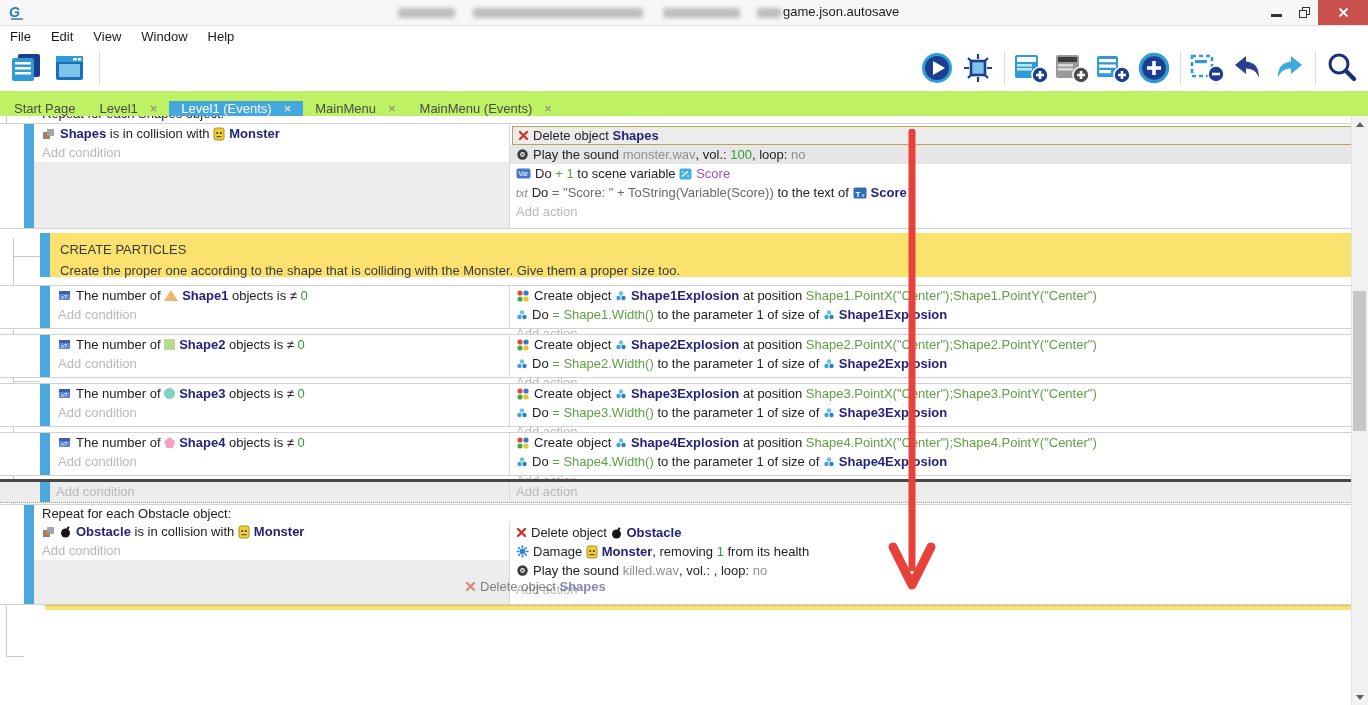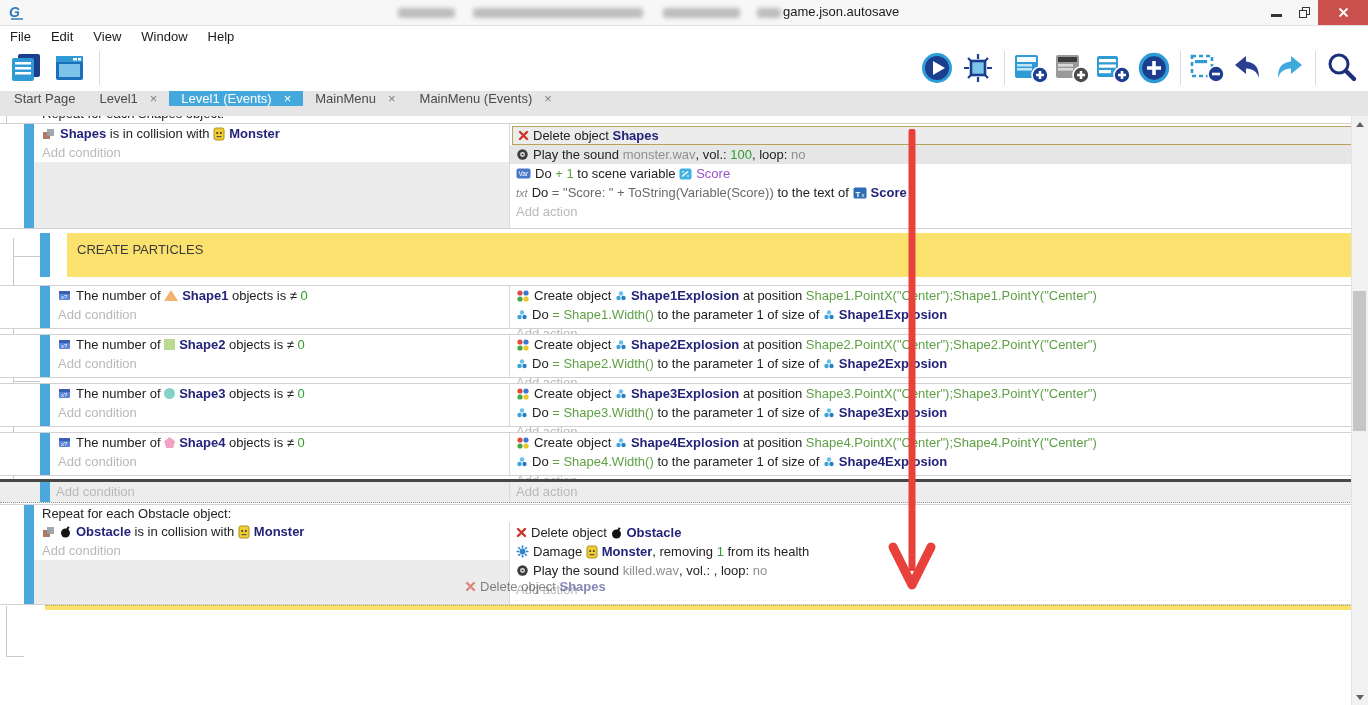--- a/index.html
+++ b/index.html
@@ -21,21 +21,21 @@
   .menu-item { padding:0 10px; color:#1a1a1a; }
 
   
   .toolbar { height:45px; background:#fff; position:relative; }
   .tb-left { position:absolute; left:8px; top:4px; display:flex; align-items:center; gap:8px; }
   .tb-right { position:absolute; right:8px; top:4px; display:flex; align-items:center; gap:5px; }
   .tb-btn { width:36px; height:36px; display:flex; align-items:center; justify-content:center; }
   .tsep { width:1px; height:34px; background:#dcdcdc; margin:0 3px; }
 
   
-  .tabbar { height:25px; background:#e5e5e5; display:flex; align-items:flex-start; padding-left:2px; }
+  .tabbar { height:25px; background:#bef264; display:flex; align-items:flex-end; padding-left:2px; }
   .tab { display:flex; align-items:center; padding:0 12px; color:#4a4a4a; }
   .tab .x { margin-left:12px; color:#7f7f7f; font-size:13px; }
   .tab.active { background:#45a8dc; color:#fff; }
   .tab.active .x { color:#fff; }
 
   
   .sheet { position:relative; height:590px; background:#fff; overflow:hidden; }
   .guide { position:absolute; background:#c9c9c9; z-index:0; }
   .expander { position:absolute; width:0; height:0; border-left:5px solid transparent; border-right:5px solid transparent; border-top:6px solid #767676; z-index:0; }
 
@@ -64,21 +64,21 @@
   .add { color:#b9b9b9; }
   .purple { color:#9a50c8; }
   .ic { display:inline-flex; align-items:center; flex:none; margin-right:4px; }
   .txt-ic { font-style:italic; color:#8a8a8a; font-size:11px; margin-right:4px; }
 
   .evt1 { height:106px; margin-bottom:4px; }
   .arow.sel { margin:2px 2px 0 2px; border:1px solid #b9a35c; background:#ececec; height:19px; box-sizing:border-box; padding-left:5px; }
   .arow.shade { background:#e6e6e6; }
 
   .cmt { display:flex; position:relative; z-index:1; }
-  .cmt1 { margin-bottom:8px;gap:17px; }
+  .cmt1 { margin-bottom:8px; }
   .cmt-body { flex:1; background:#fbe26e; padding-left:10px; color:#3a3a3a; min-width:0; }
   .cmt1 .cmt-body { padding-top:6px; height:44px; box-sizing:border-box; }
   .cmt-line { height:21px; line-height:21px; white-space:nowrap; overflow:hidden; }
   .cmt2 { margin-bottom:2px; }
   .cmt2 .cmt-body { height:25px; line-height:25px; }
 
   .evt.sub-evt { height:44px; margin-bottom:5px; }
   .evt.sub-evt.last { margin-bottom:3px; }
   .sub-cond-filler { flex:1; background:#fff; }
 
@@ -364,20 +364,21 @@
         <span class="obj">Score</span>
       </div>
       <div class="row add">Add action</div>
     </div>
   </div>
 
   <div class="cmt cmt1">
     <div class="rail sub"></div>
     <div class="cmt-body">
       <div class="cmt-line">CREATE PARTICLES</div>
+      <div class="cmt-line">Create the proper one according to the shape that is colliding with the Monster. Give them a proper size too.</div>
     </div>
   </div>
 
   <div id="shape-events">
     <div class="evt sub-evt">
       <div class="rail sub"></div>
       <div class="cond sub">
         <div class="row">
           <span class="ic"><svg width="14" height="12">
                 <rect x="1" y="1" width="11" height="9" rx="1" fill="#5b84d6"></rect>

